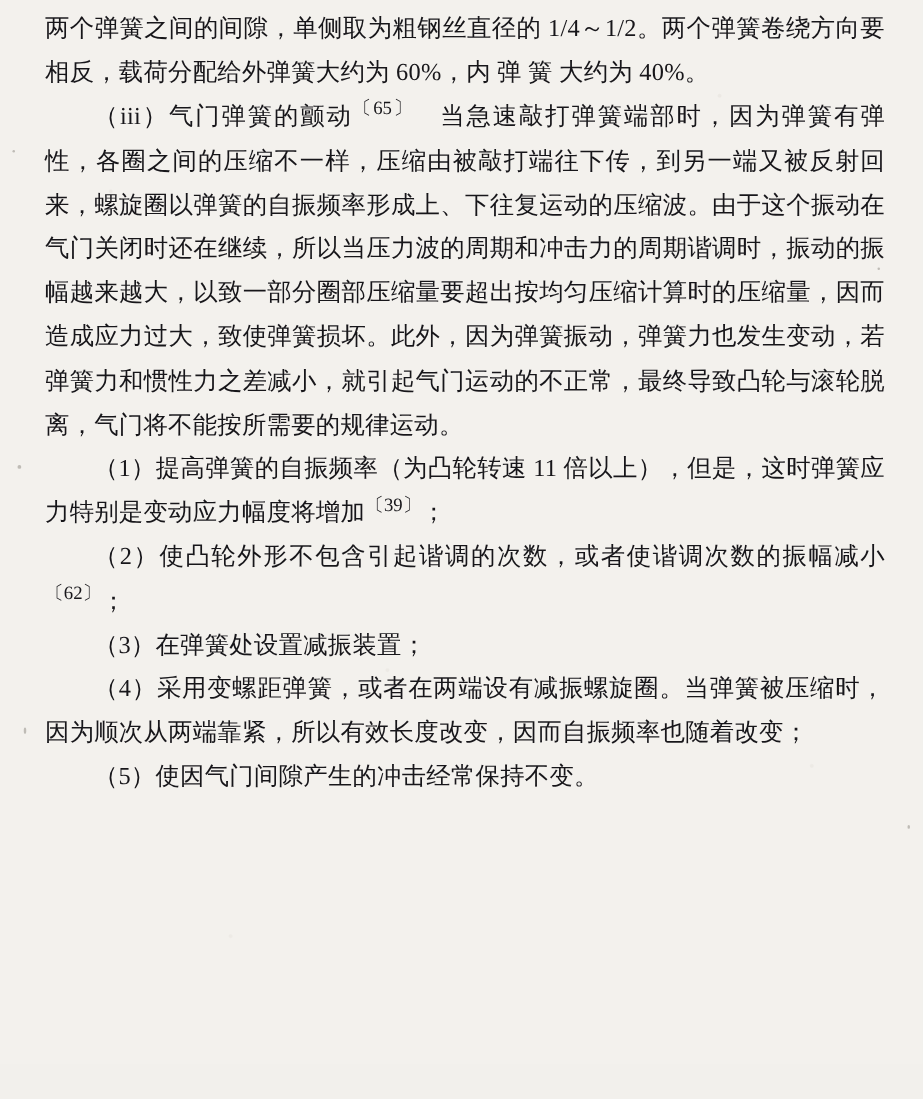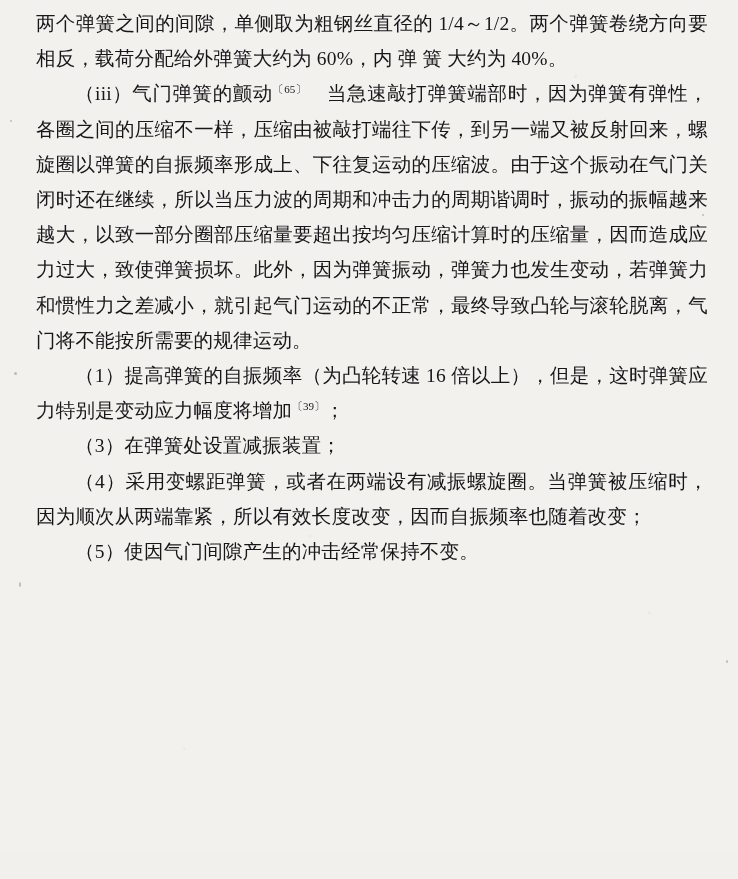--- a/index.html
+++ b/index.html
@@ -44,21 +44,21 @@
     letter-spacing: 0.2px;
     font-weight: 500;
   }
   p {
     margin: 0;
   }
   p.indent {
     text-indent: 2em;
   }
   sup {
-    font-size: 11px;
+    font-size: 15px;
     line-height: 0;
     vertical-align: super;
     letter-spacing: 0;
   }
   
   .speck {
     position: absolute;
     background: #8c8880;
     opacity: 0.5;
     border-radius: 50%;
@@ -86,23 +86,26 @@
     <p>
       <span>两个弹簧之间的间隙，单侧取为粗钢丝直径的 1/4～1/2。两个弹簧卷绕方向要相反，载荷分配给外弹簧大约为 60%，内 弹 簧 大约为 40%。</span>
     </p>
 
     <p class="indent">
       <span>（iii）气门弹簧的颤动</span><sup>〔65〕</sup><span>　当急速敲打弹簧端部时，因为弹簧有弹性，各圈之间的压缩不一样，压缩由被敲打端往下传，到另一端又被反射回来，螺旋圈以弹簧的自振频率形成上、下往复运动的压缩波。由于这个振动在气门关闭时还在继续，所以当压力波的周期和冲击力的周期谐调时，振动的振幅越来越大，以致一部分圈部压缩量要超出按均匀压缩计算时的压缩量，因而造成应力过大，致使弹簧损坏。此外，因为弹簧振动，弹簧力也发生变动，若弹簧力和惯性力之差减小，就引起气门运动的不正常，最终导致凸轮与滚轮脱离，气门将不能按所需要的规律运动。</span>
     </p>
 
 
     <p class="indent">
-      <span>（1）提高弹簧的自振频率（为凸轮转速 16 倍以上），但是，这时弹簧应力特别是变动应力幅度将增加</span><sup>〔39〕</sup><span>；</span>
+      <span>（1）提高弹簧的自振频率（为凸轮转速 11 倍以上），但是，这时弹簧应力特别是变动应力幅度将增加</span><sup>〔39〕</sup><span>；</span>
     </p>
 
+    <p class="indent">
+      <span>（2）使凸轮外形不包含引起谐调的次数，或者使谐调次数的振幅减小</span><sup>〔62〕</sup><span>；</span>
+    </p>
 
     <p class="indent">
       <span>（3）在弹簧处设置减振装置；</span>
     </p>
 
     <p class="indent">
       <span>（4）采用变螺距弹簧，或者在两端设有减振螺旋圈。当弹簧被压缩时，因为顺次从两端靠紧，所以有效长度改变，因而自振频率也随着改变；</span>
     </p>
 
     <p class="indent">

